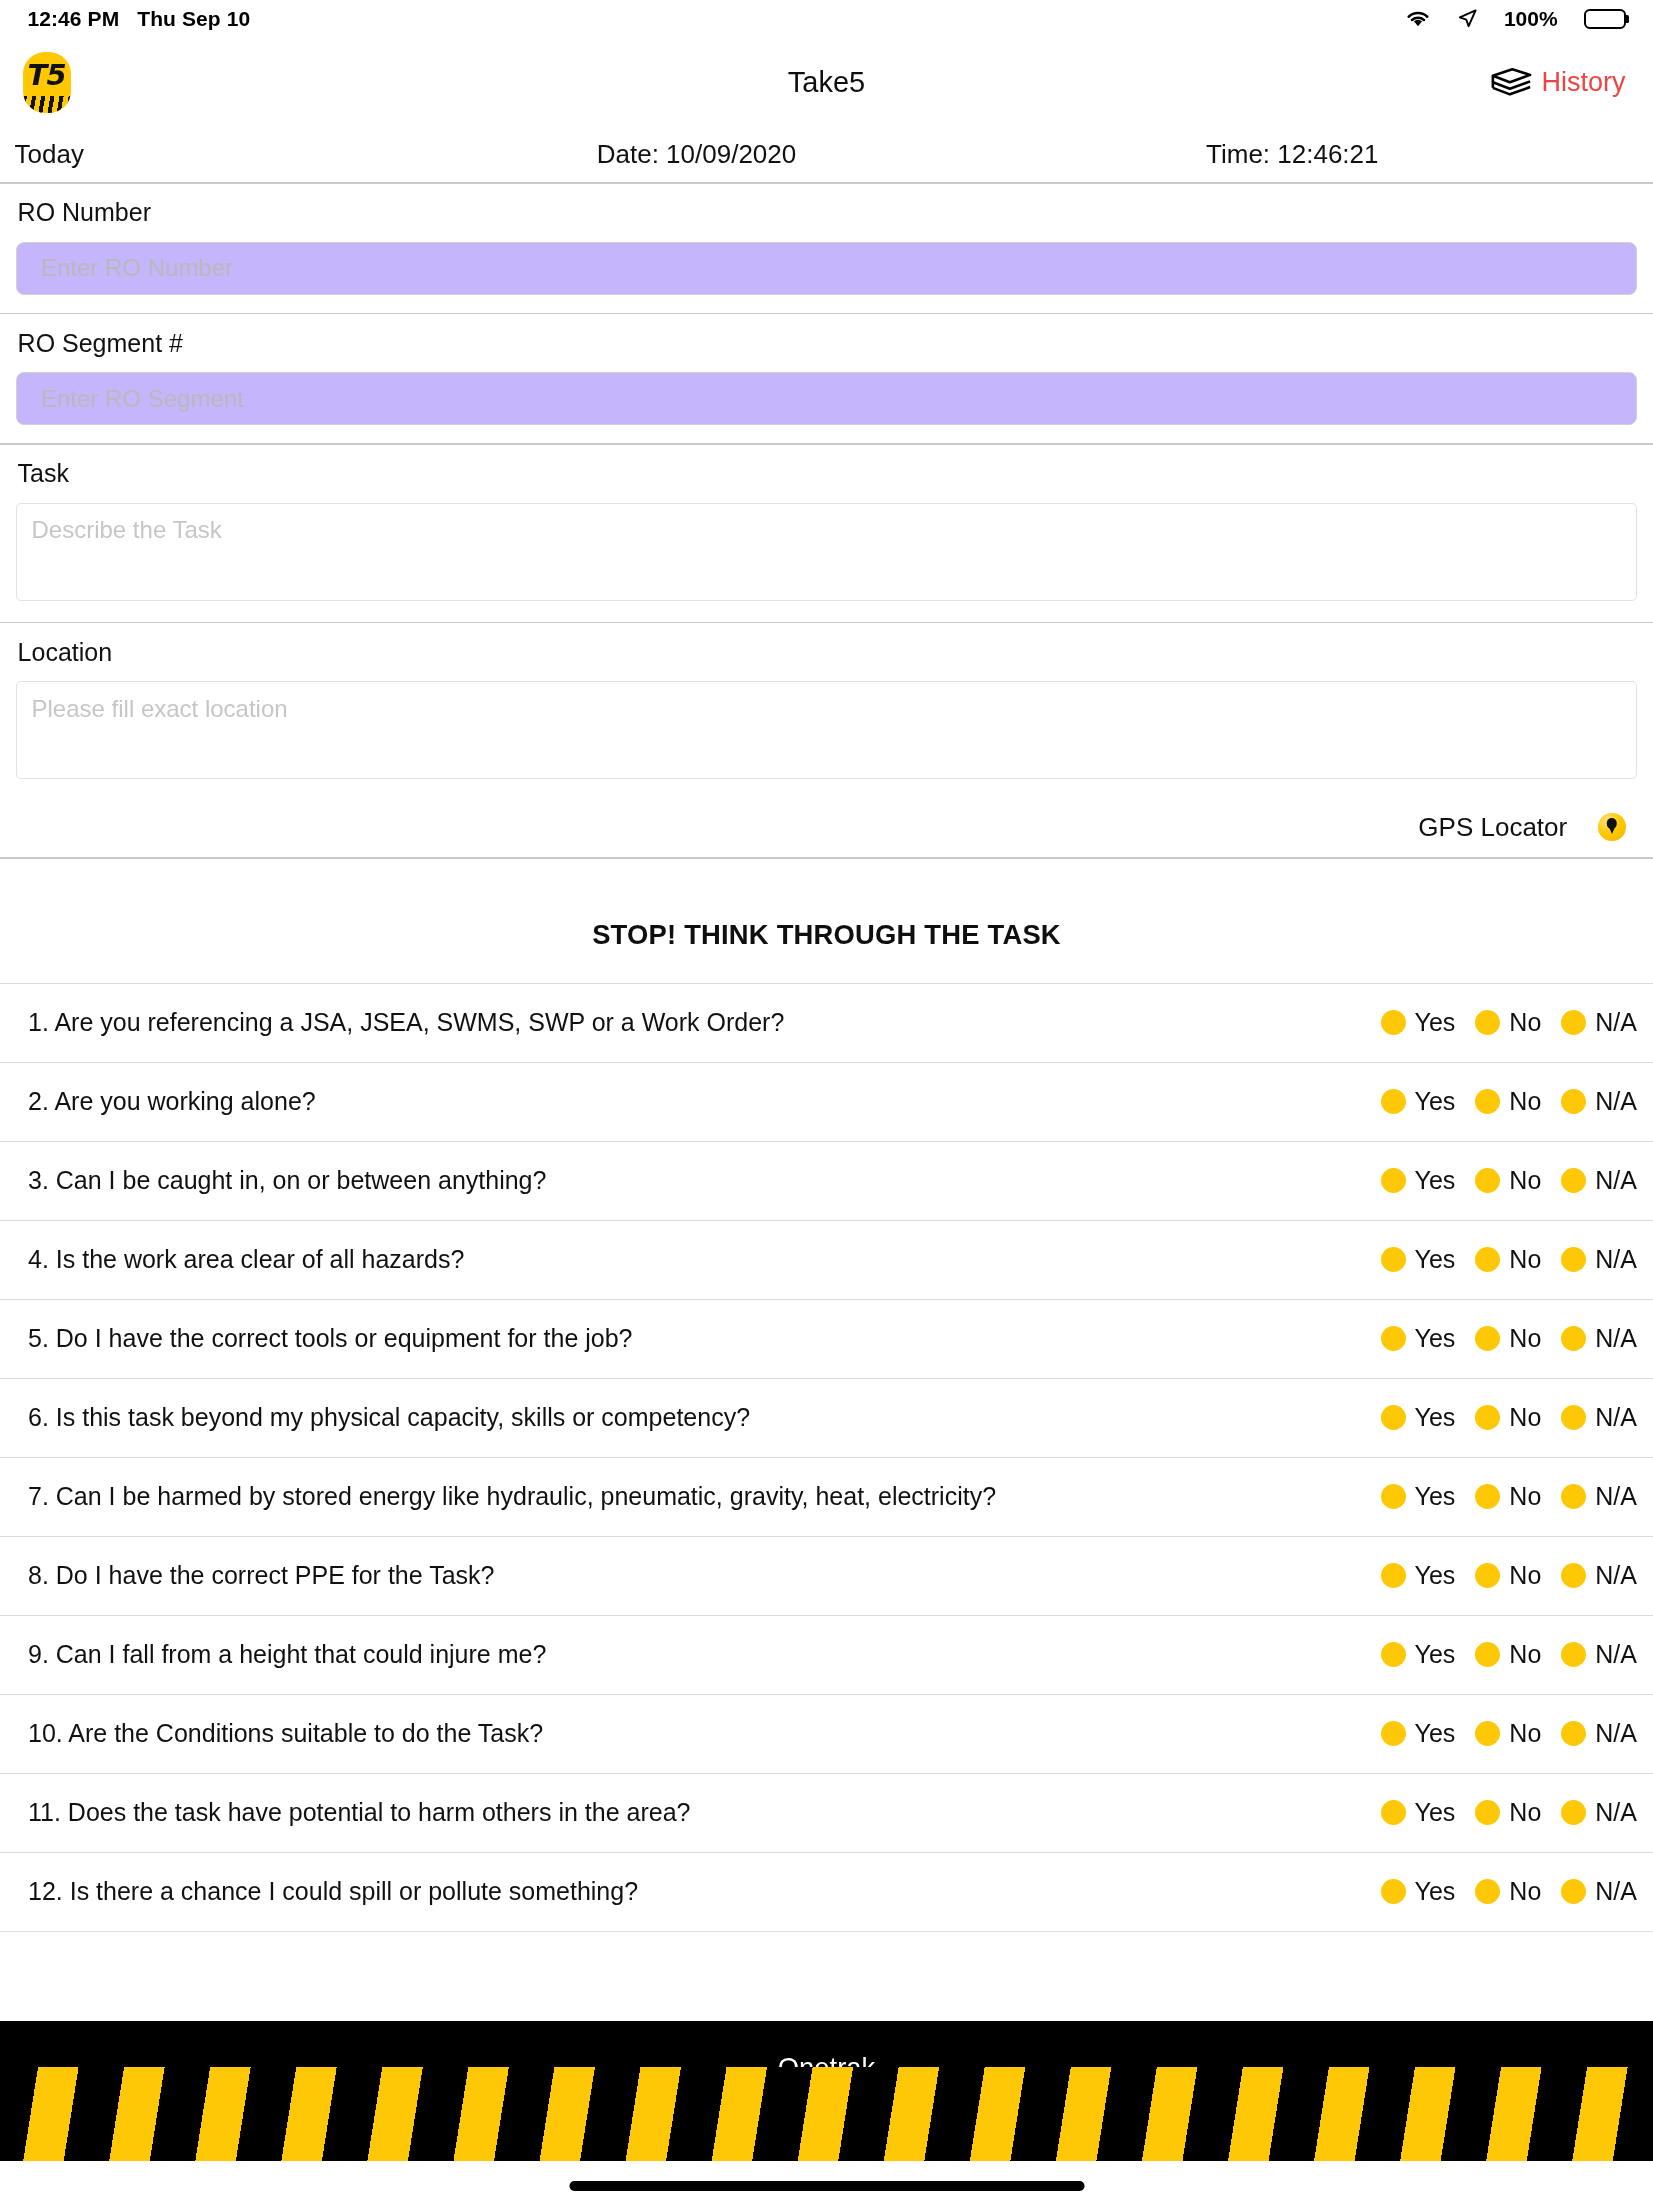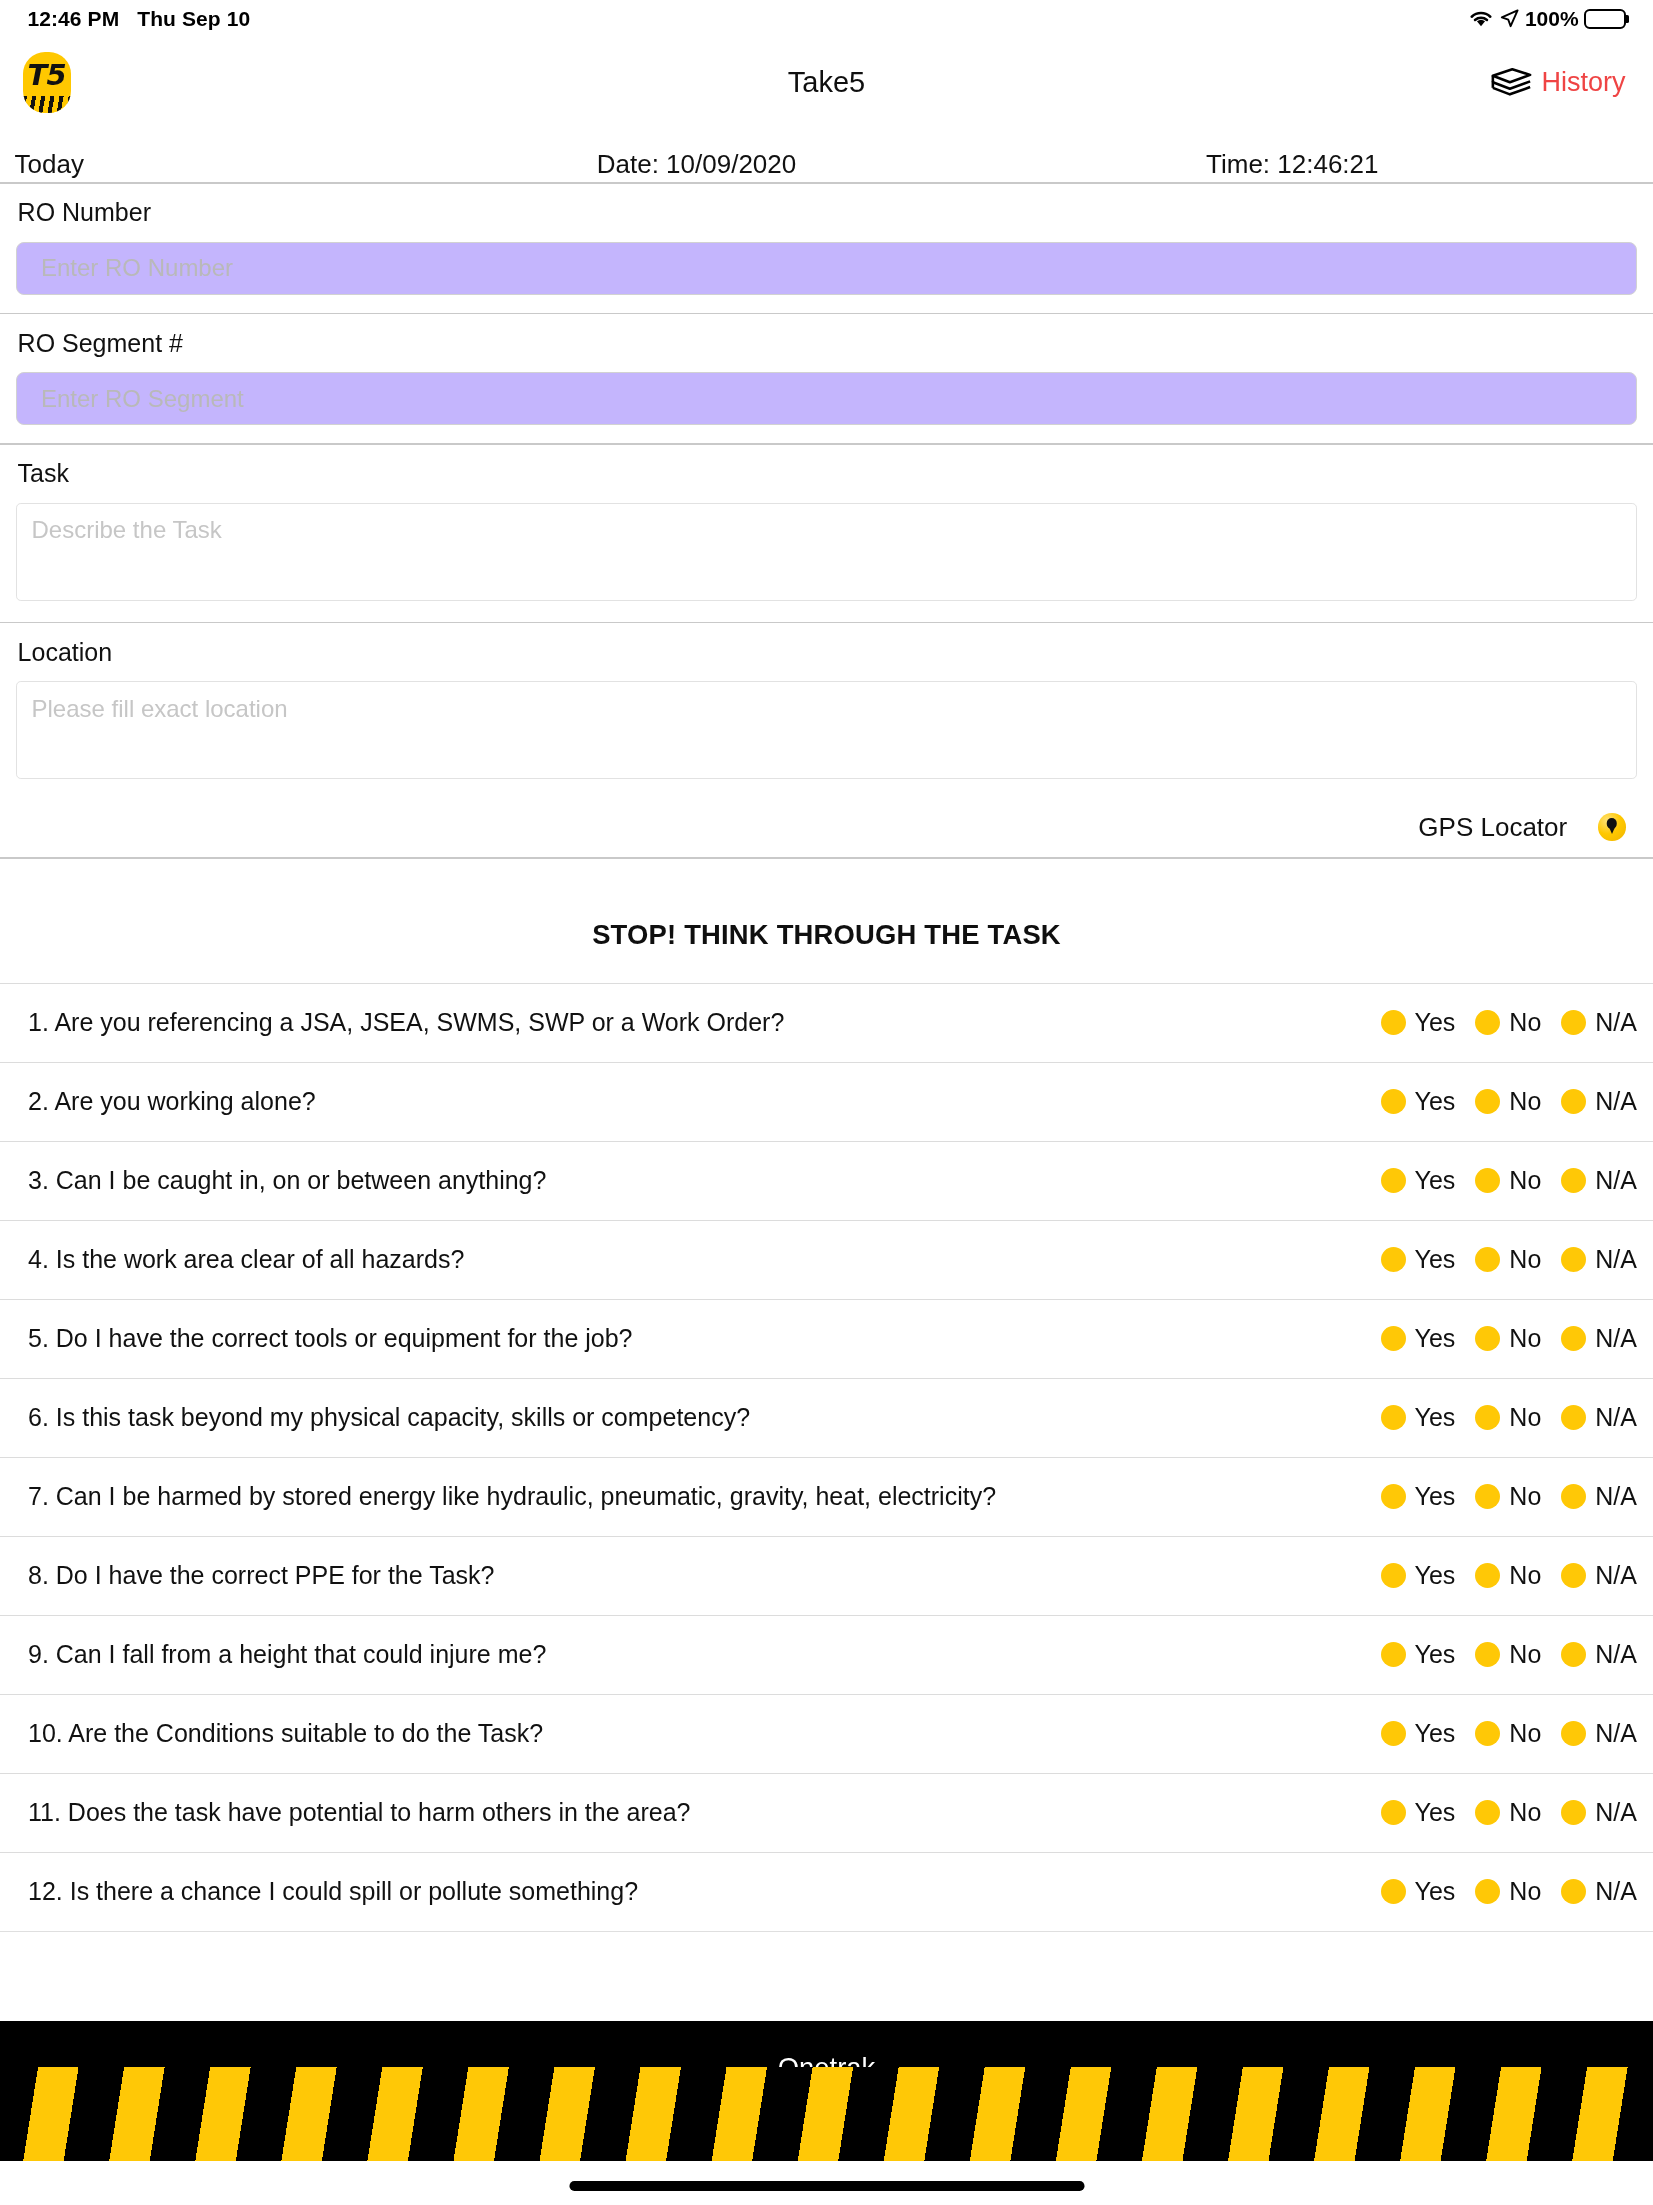--- a/index.html
+++ b/index.html
@@ -12,21 +12,21 @@
   body { position: relative; overflow: hidden; }
 
   
   .statusbar {
     position: absolute; top: 0; left: 0; width: 1653px; height: 37px;
     display: flex; align-items: center; justify-content: space-between;
     padding: 0 27.4px;
     font-size: 21px; color: #000; font-weight: 600;
   }
   .sb-left { display: flex; align-items: flex-end; gap: 18px; letter-spacing: 0.1px; }
-  .sb-right { display: flex; align-items: center; gap: 5px; text-align: center; }
+  .sb-right { display: flex; align-items: center; gap: 26px; text-align: center; }
   .wifi-icon { display:inline-block; width: 26px; height: 19.4px; }
   .loc-icon { display:inline-block; width: 21px; height: 21px; }
   .batt {
     width: 42px; height: 20px; border: 2px solid #000; border-radius: 5.7px;
     position: relative; padding: 2px;
   }
   .batt::after {
     content: ""; position: absolute; right: -5.7px; top: 50%;
     transform: translateY(-50%); width: 3.2px; height: 8px;
     background: #000; border-radius: 0 1.6px 1.6px 0;
@@ -66,21 +66,21 @@
       100deg, #111 0 4px, #FFC800 4px 9px);
   }
 
   
   .hr { width: 100%; height: 1.6px; background: #c9c9c9; }
   .hr-light { width: 100%; height: 1.6px; background: #dfdfdf; }
 
   
   .daterow {
     position: absolute; top: 128px; left: 0; width: 1393px; height: 52px;
-    display: flex; align-items: flex-end; font-size: 26px; color: #111;
+    display: flex; align-items: center; font-size: 26px; color: #111;
     padding: 0 14.5px;
   }
   .daterow .d-today { flex: 0 0 auto; }
   .daterow .d-date { position: absolute; left: 50%; transform: translateX(-50%); }
   .daterow .d-time { margin-left: auto; }
 
   
   .form { position: absolute; top: 182px; left: 0; width: 1653px; }
   .field { padding: 14.5px 16px 18px 16px; }
   .field-label { font-size: 25px; color: #111; margin: 0 0 14.5px 1.6px; }

